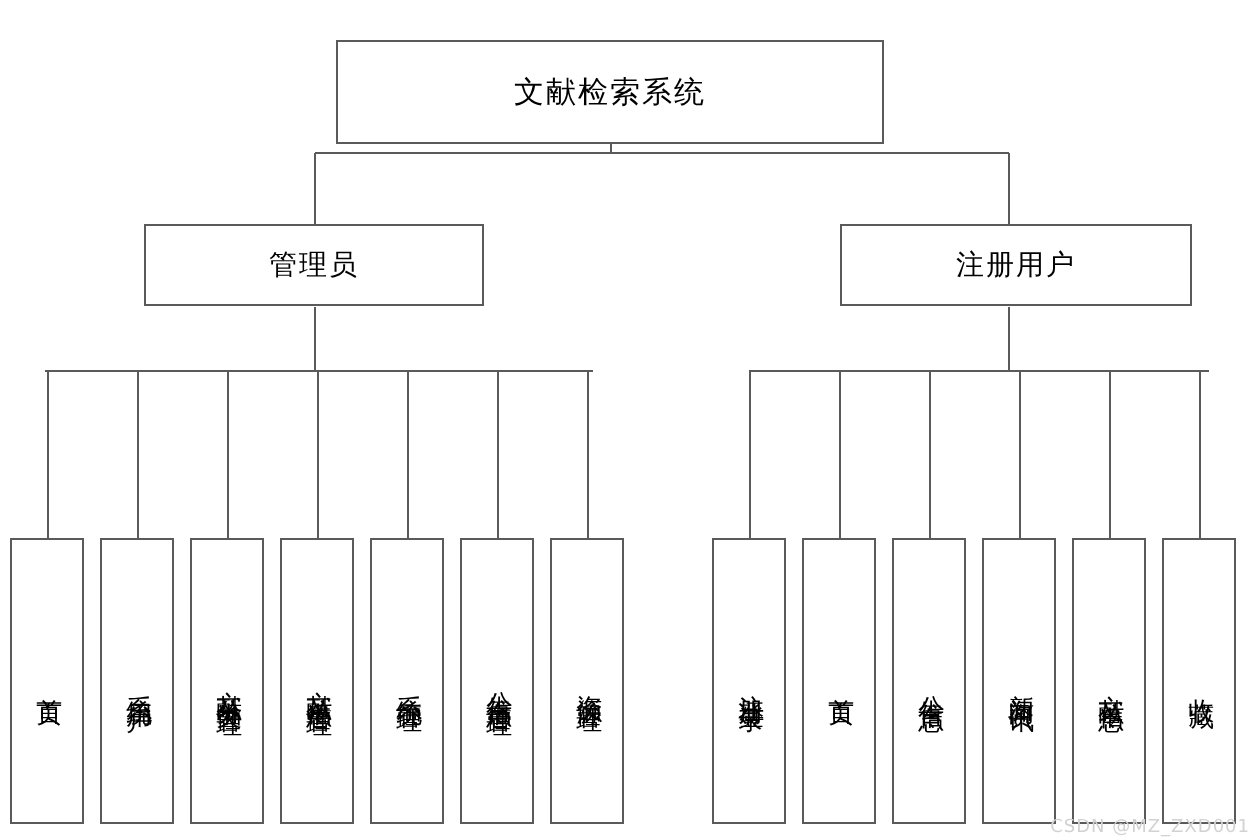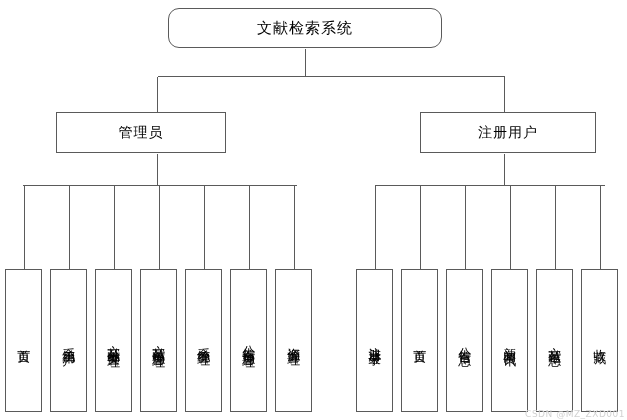--- a/index.html
+++ b/index.html
@@ -92,25 +92,25 @@
         <line x1="374.5" y1="185.5" x2="604.5" y2="185.5"></line>
         <line x1="375" y1="185.5" x2="375" y2="269.5"></line>
         <line x1="420" y1="185.5" x2="420" y2="269.5"></line>
         <line x1="465" y1="185.5" x2="465" y2="269.5"></line>
         <line x1="510" y1="185.5" x2="510" y2="269.5"></line>
         <line x1="555" y1="185.5" x2="555" y2="269.5"></line>
         <line x1="600" y1="185.5" x2="600" y2="269.5"></line>
       </g>
   </svg>
 
-  <div class="node node-root" style="left: 168px; top: 8px; width: 274px; height: 40px; border-radius: 11px;">
+  <div class="node node-root" style="left: 168px; top: 20px; width: 274px; height: 52px;">
     <span>文献检索系统</span>
   </div>
 
-  <div class="node node-level2" style="left: 56px; top: 112px; width: 170px; height: 41px;">
+  <div class="node node-level2" style="left: 72px; top: 112px; width: 170px; height: 41px;">
     <span>管理员</span>
   </div>
 
   <div class="node node-level2" style="left: 420px; top: 112px; width: 176px; height: 41px;">
     <span>注册用户</span>
   </div>
 
   <div id="leaf-layer">
       <div class="node node-leaf" style="left: 5px; top: 269px; width: 37px; height: 143px;">
         <span class="leaf-text">首页</span>

